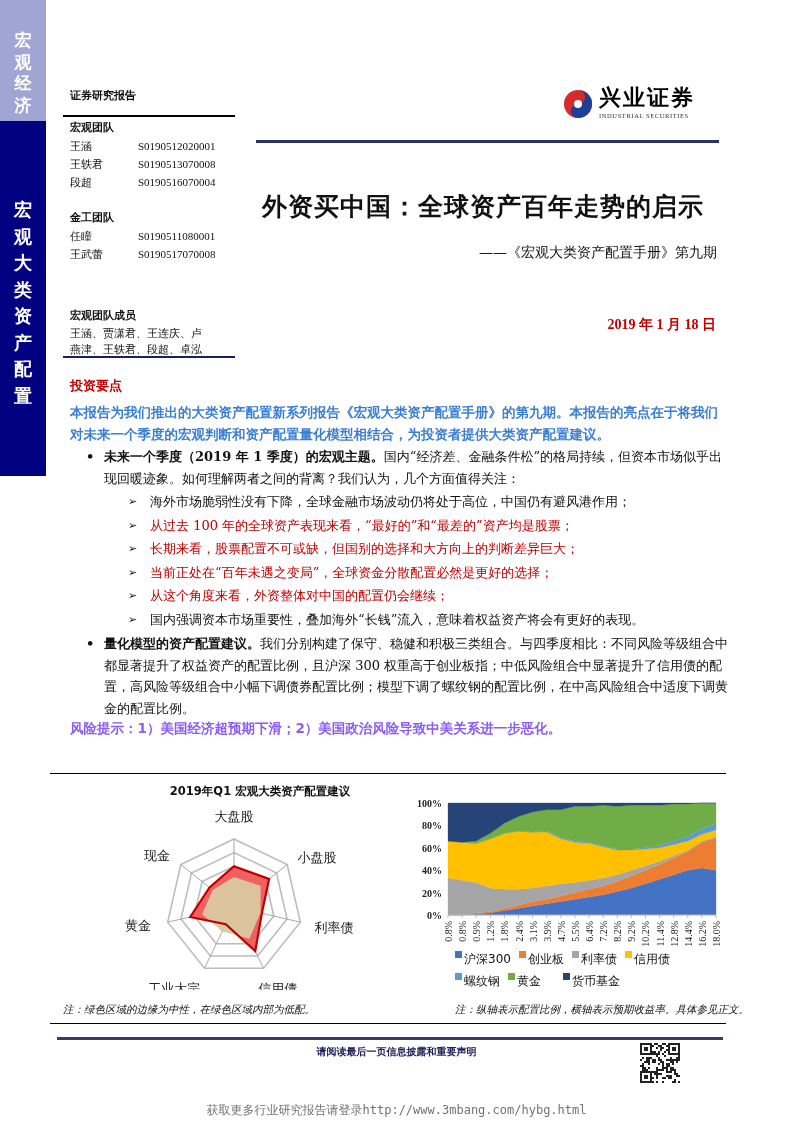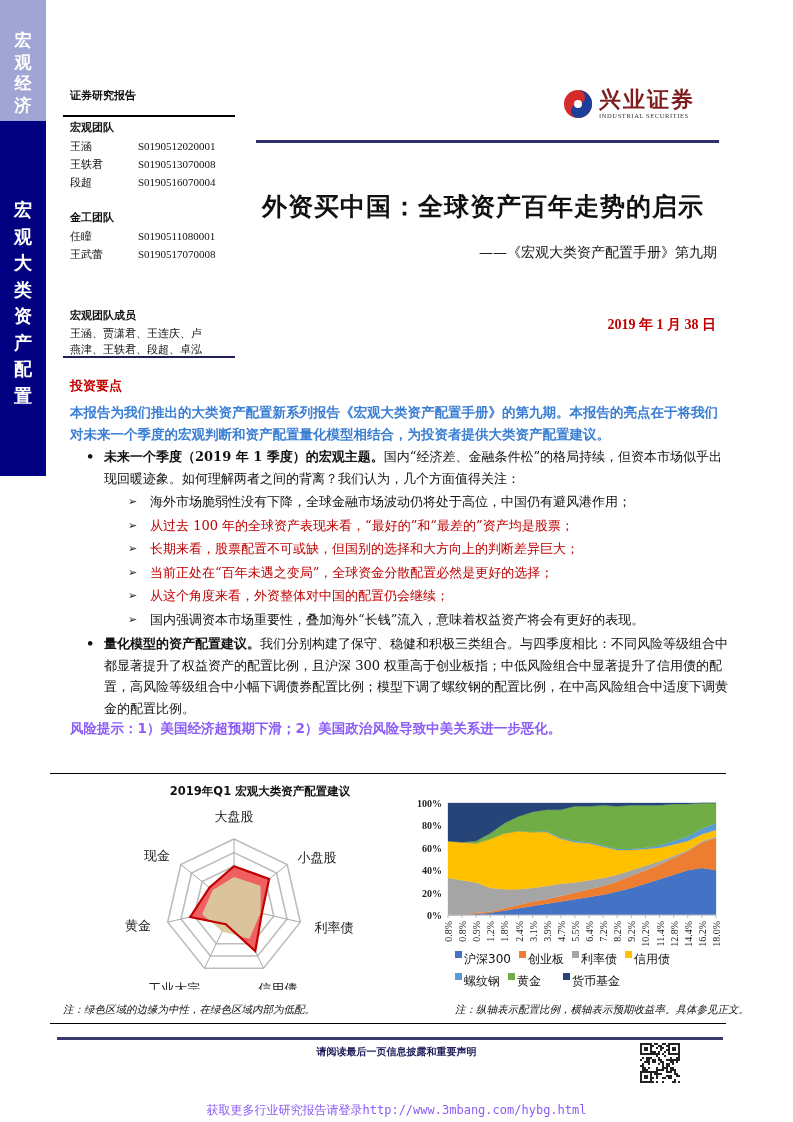--- a/index.html
+++ b/index.html
@@ -25,21 +25,21 @@
   .team1 { top: 120px; }
   .team2 { top: 210px; }
   .members { position: absolute; left: 70px; top: 308px; font-size: 11px; line-height: 16px; width: 170px; }
   .members .t-title { font-weight: bold; font-family: "DejaVu Sans", sans-serif; margin-bottom: 2px; }
   .rule-navy-left { position: absolute; left: 63px; top: 356px; width: 172px; height: 2px; background: #1e1e5a; }
 
   
   .logo { position: absolute; left: 563px; top: 88px; display: flex; align-items: center; }
   .logo-mark { width: 30px; height: 30px; }
   .logo-text { margin-left: 6px; }
-  .logo-cn { font-size: 22px; font-weight: bold; color: #7f1d1d; letter-spacing: 2px; line-height: 24px; font-family: Liberation Serif, serif; }
+  .logo-cn { font-size: 22px; font-weight: bold; color: #000000; letter-spacing: 2px; line-height: 24px; font-family: Liberation Mono, monospace; }
   .logo-en { font-size: 6.5px; color: #333; letter-spacing: 0.6px; font-family: "Liberation Serif", serif; }
   .rule-navy-top { position: absolute; left: 256px; top: 140px; width: 463px; height: 3px; background: #2e3266; }
 
   
   .main-title { position: absolute; left: 262px; top: 190px; font-size: 25px; font-weight: bold; letter-spacing: 1px; font-family: "DejaVu Serif", serif; }
   .sub-title { position: absolute; right: 76px; top: 244px; font-size: 14px; font-family: "DejaVu Serif", serif; }
   .date { position: absolute; right: 77px; top: 316px; font-size: 14px; font-weight: bold; color: #c00000; font-family: "Liberation Serif", serif; }
 
   
   .section-head { position: absolute; left: 70px; top: 377px; font-size: 13px; font-weight: bold; color: #c00000; font-family: "DejaVu Sans", sans-serif; }
@@ -66,21 +66,21 @@
   .legend .sw { width: 7px; height: 7px; margin-right: 2px; }
   .note { position: absolute; top: 1003px; font-size: 10.5px; font-style: italic; font-family: "DejaVu Serif", serif; }
   .note.left { left: 63px; }
   .note.right { left: 407px; margin-left: 48px; }
   .rule-chart-bottom { position: absolute; left: 50px; top: 1023px; width: 676px; height: 1px; background: #000; }
 
   
   .rule-footer { position: absolute; left: 57px; top: 1037px; width: 666px; height: 3px; background: #3a3a6a; }
   .disclaimer { position: absolute; left: 0; width: 793px; top: 1045px; text-align: center; font-size: 10px; font-weight: bold; color: #1e1e5a; font-family: "DejaVu Sans", sans-serif; }
   .qr { position: absolute; left: 640px; top: 1043px; width: 40px; height: 40px; }
-  .footer-link { position: absolute; left: 0; width: 793px; top: 1102px; text-align: center; font-size: 12px; font-family: "DejaVu Sans Mono", monospace; color: #8b5cf6; }
+  .footer-link { position: absolute; left: 0; width: 793px; top: 1102px; text-align: center; font-size: 12px; font-family: "DejaVu Sans Mono", monospace; color: #737373; }
 </style>
 </head>
 <body>
 
 <div class="band-top"></div>
 <div class="band-text top">
   <div>宏</div>
   <div>观</div>
   <div>经</div>
   <div>济</div>
@@ -143,21 +143,21 @@
   </svg>
   <div class="logo-text">
     <div class="logo-cn">兴业证券</div>
     <div class="logo-en">INDUSTRIAL SECURITIES</div>
   </div>
 </div>
 <div class="rule-navy-top"></div>
 
 <div class="main-title">外资买中国：全球资产百年走势的启示</div>
 <div class="sub-title">——《宏观大类资产配置手册》第九期</div>
-<div class="date">2019 年 1 月 38 日</div>
+<div class="date">2019 年 1 月 18 日</div>
 
 <div class="section-head">投资要点</div>
 <div class="intro">本报告为我们推出的大类资产配置新系列报告《宏观大类资产配置手册》的第九期。本报告的亮点在于将我们对未来一个季度的宏观判断和资产配置量化模型相结合，为投资者提供大类资产配置建议。</div>
 
 <div class="bullets">
   <div class="bullet">
     <span class="lead">未来一个季度（2019 年 1 季度）的宏观主题。</span><span>国内“经济差、金融条件松”的格局持续，但资本市场似乎出现回暖迹象。如何理解两者之间的背离？我们认为，几个方面值得关注：</span>
   </div>
   <div class="sublist">
     <div class="sub"><span class="arrow">➢</span><span class="txt">海外市场脆弱性没有下降，全球金融市场波动仍将处于高位，中国仍有避风港作用；</span></div>

